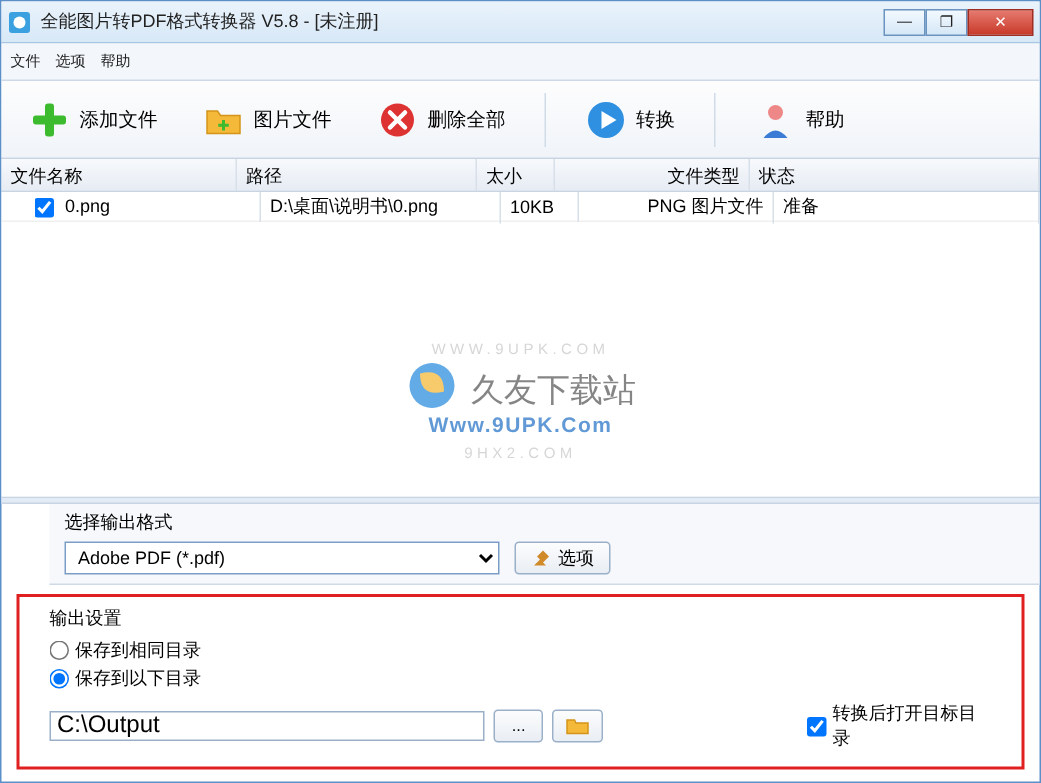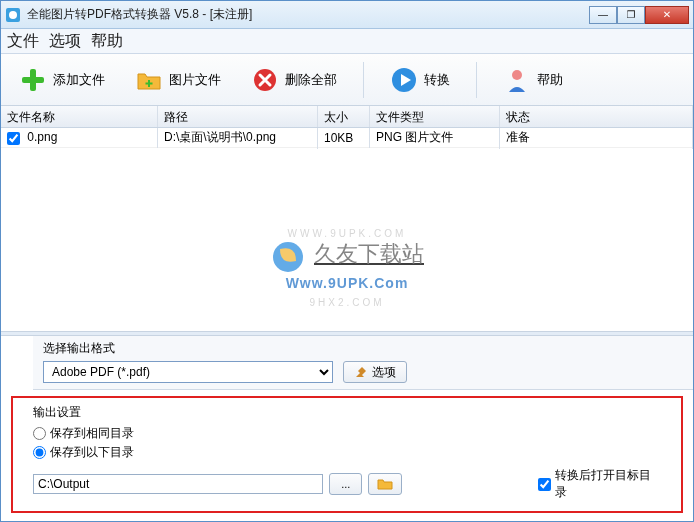--- a/index.html
+++ b/index.html
@@ -7,58 +7,58 @@
 
 .window { width: 694px; height: 522px; border: 1px solid #5a8fc8; background: #fff; display: flex; flex-direction: column; }
 
 .titlebar { height: 28px; background: linear-gradient(#eaf3fb, #d7e8f7); display: flex; align-items: center; padding: 0 4px; font-size: 12px; color: #222; border-bottom: 1px solid #a8c5e2; }
 .titlebar .icon { width: 16px; height: 16px; margin-right: 6px; }
 .titlebar .title { flex: 1; }
 .winbtns { display: flex; gap: 0; }
 .winbtn { width: 28px; height: 18px; border: 1px solid #6b93bf; background: linear-gradient(#f3f9ff,#d5e7f6); font-size: 10px; display:flex; align-items:center; justify-content:center; cursor:pointer; }
 .winbtn.close { background: linear-gradient(#e67a6f,#c83a2a); color:#fff; border-color:#a02d21; width:44px; }
 
-.menubar { height: 22px; background: #f3f7fc; border-bottom: 1px solid #cdd9e8; display: flex; align-items: center; padding: 12px 6px; font-size: 16px; gap: 10px; color:#222; }
+.menubar { height: 22px; background: #f3f7fc; border-bottom: 1px solid #cdd9e8; display: flex; align-items: center; padding: 12px 6px; font-size: 10px; gap: 10px; color:#222; }
 .menubar span { cursor: default; }
 
 .toolbar { height: 52px; background: linear-gradient(#fdfdfd,#f0f4f9); border-bottom: 1px solid #c8d4e2; display: flex; align-items: center; padding: 0 10px; gap: 14px; font-size: 13px; }
 .tbtn { display: flex; align-items: center; gap: 6px; padding: 6px 8px; cursor: pointer; border-radius: 3px; }
 .ticon { width: 28px; height: 28px; display:flex; align-items:center; justify-content:center; }
 .sep { width:1px; height:36px; background:#d0dbe8; margin:0 4px; }
 
 .filelist-header { height: 22px; background: linear-gradient(#f7f9fc,#e6ecf4); border-bottom: 1px solid #c8d4e2; display: flex; font-size: 12px; }
 .filelist-header > div, .filerow > div { border-right: 1px solid #d7dfe9; padding: 3px 6px; overflow: hidden; white-space: nowrap; }
 .col-name { width: 157px; }
 .col-path { width: 160px; }
 .col-size { width: 52px; }
-.col-type { width: 130px; }
+.col-type { width: 130px; text-align: right; }
 .col-status { flex: 1; border-right: none; }
 
 .filelist { flex: 1; background: #fff; overflow: auto; font-size: 12px; position: relative; }
-.filerow { height: 20px; display: flex; align-items: center; border-bottom: 1px solid #f0f0f0; }
+.filerow { height: 20px; display: flex; align-items: center; border-bottom: 1px solid #f0f0f0; padding-left: 16px; }
 .filerow input[type=checkbox] { margin-right: 4px; vertical-align: middle; }
 
 .watermark { position:absolute; top:100px; left:0; right:0; text-align:center; pointer-events:none; opacity:0.75; }
 .watermark .wm-text { font-size: 22px; color: #5d5d5d; font-weight: 500; }
 .watermark .wm-sub { font-size: 14px; color: #2c78c8; font-weight: bold; letter-spacing:1px; }
 .watermark .wm-tiny { font-size:10px; color:#c9c9c9; letter-spacing:3px; }
 
 .midbar { height: 5px; background: #e3ecf6; border-top:1px solid #c8d4e2; border-bottom:1px solid #c8d4e2; }
 
 .format-section { padding: 4px 10px 6px; font-size: 12px; background:#f6f8fb; border-bottom:1px solid #d0dae6;margin-left:32px;}
 .format-section .label { margin-bottom: 4px; }
 .format-row { display:flex; align-items:center; gap:10px; }
 .format-select { width: 290px; height: 22px; border:1px solid #7a9cc6; background:#fff; font-size:12px; padding:2px 4px; color:#000; }
 .opt-btn { height:22px; padding:0 10px; border:1px solid #9aafc8; background:linear-gradient(#fcfcfd,#e9eef4); border-radius:3px; font-size:12px; display:flex; align-items:center; gap:4px; cursor:pointer; }
 
 .output-section { margin: 6px 10px 8px; border: 2px solid #e02020; padding: 6px 20px 10px; font-size: 12px; background:#fff; }
 .output-section .grp-title { margin-bottom: 4px; }
 .radio-row { display:flex; align-items:center; gap:4px; margin:2px 0; }
 .path-row { display:flex; align-items:center; gap:6px; margin-top:6px; }
-.path-input { flex: 0 0 290px; height:20px; border:1px solid #9aafc8; padding:2px 4px; font-size:12px; }
+.path-input { flex: 0 0 290px; height:20px; border:1px solid #9aafc8; padding:2px 4px; font-size:16px; }
 .smbtn { width:34px; height:22px; border:1px solid #9aafc8; background:linear-gradient(#fcfcfd,#e9eef4); border-radius:3px; font-size:11px; display:flex; align-items:center; justify-content:center; cursor:pointer; }
 .chk-open { margin-left: 130px; display:flex; align-items:center; gap:4px; }
 
 svg { display:block; }
 </style>
 </head>
 <body>
 
 <div class="window">
 
@@ -149,21 +149,21 @@
         <span>0.png</span>
       </div>
       <div class="col-path">D:\桌面\说明书\0.png</div>
       <div class="col-size">10KB</div>
       <div class="col-type">PNG 图片文件</div>
       <div class="col-status">准备</div>
     </div>
 
     <div class="watermark">
       <div class="wm-tiny">WWW.9UPK.COM</div>
-      <div style="display:flex;align-items:flex-start;justify-content:center;gap:8px;text-decoration:underline;">
+      <div style="display:flex;align-items:flex-end;justify-content:center;gap:8px;">
         <svg width="36" height="36">
             <circle cx="18" cy="18" r="15" fill="#2f8fe0"></circle>
             <path d="M10 10 Q26 6 26 22 Q10 26 10 10 Z" fill="#f5b93a"></path>
           </svg>
         <span class="wm-text">久友下载站</span>
       </div>
       <div class="wm-sub">Www.9UPK.Com</div>
       <div class="wm-tiny" style="margin-top:6px">9HX2.COM</div>
     </div>
   </div>

